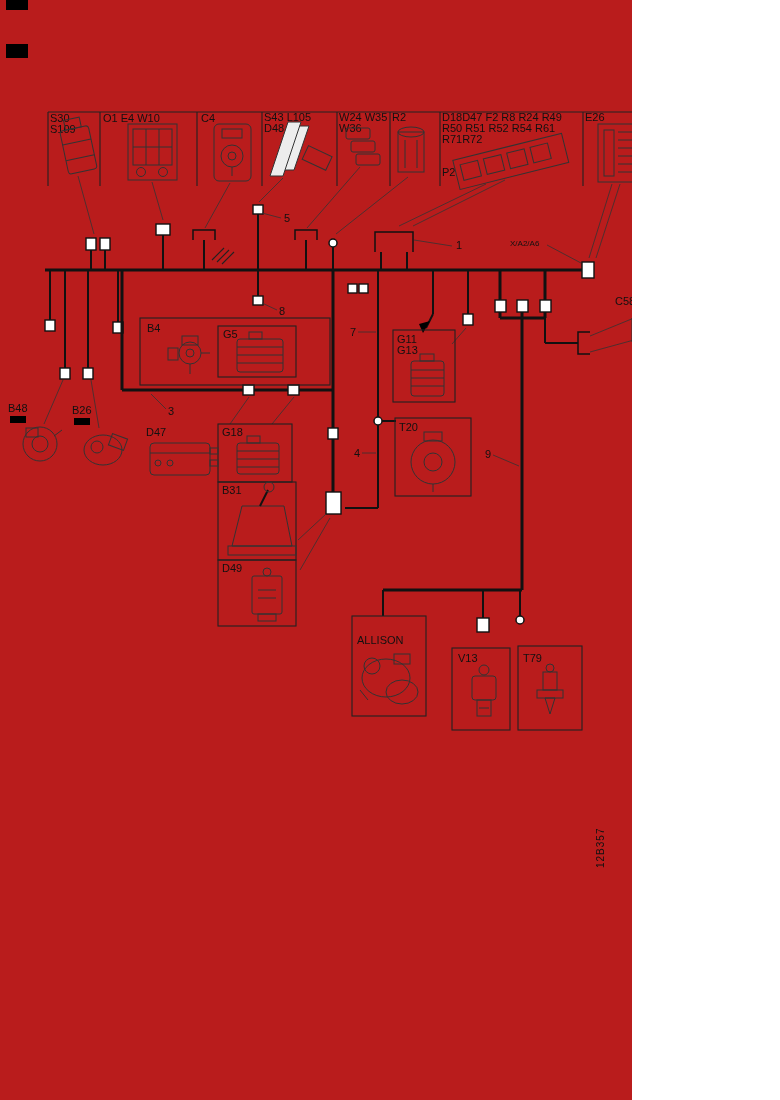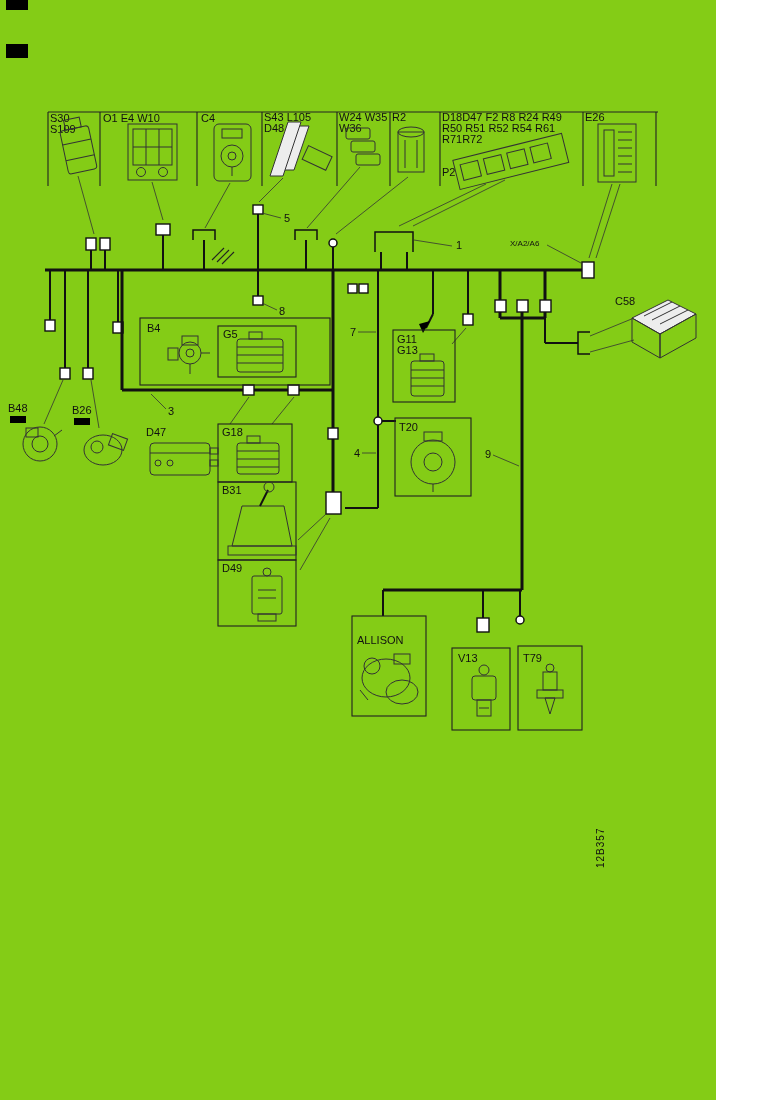--- a/index.html
+++ b/index.html
@@ -1,16 +1,16 @@
 <!DOCTYPE html>
 <html><head>
 <meta charset="utf-8">
 <style>
   html,body{margin:0;padding:0;background:#ffffff;}
-  .wrap{position:relative;width:716px;height:1100px;background:#84cc16;overflow:hidden;
+  .wrap{position:relative;width:632px;height:1100px;background:#b91c1c;overflow:hidden;
         font-family:"Liberation Sans",sans-serif;}
   svg{display:block;}
   text{fill:#111111;font-family:"Liberation Sans",sans-serif;}
   .lbl{font-size:11px;}
   .lbl-sm{font-size:8px;}
   .doc{font-size:10px;letter-spacing:1px;}
   .w3{stroke:#111;stroke-width:3;fill:none;}
   .w2{stroke:#111;stroke-width:2;fill:none;}
   .w15{stroke:#111;stroke-width:1.5;fill:none;}
   .w1{stroke:#222;stroke-width:1.1;fill:none;}

